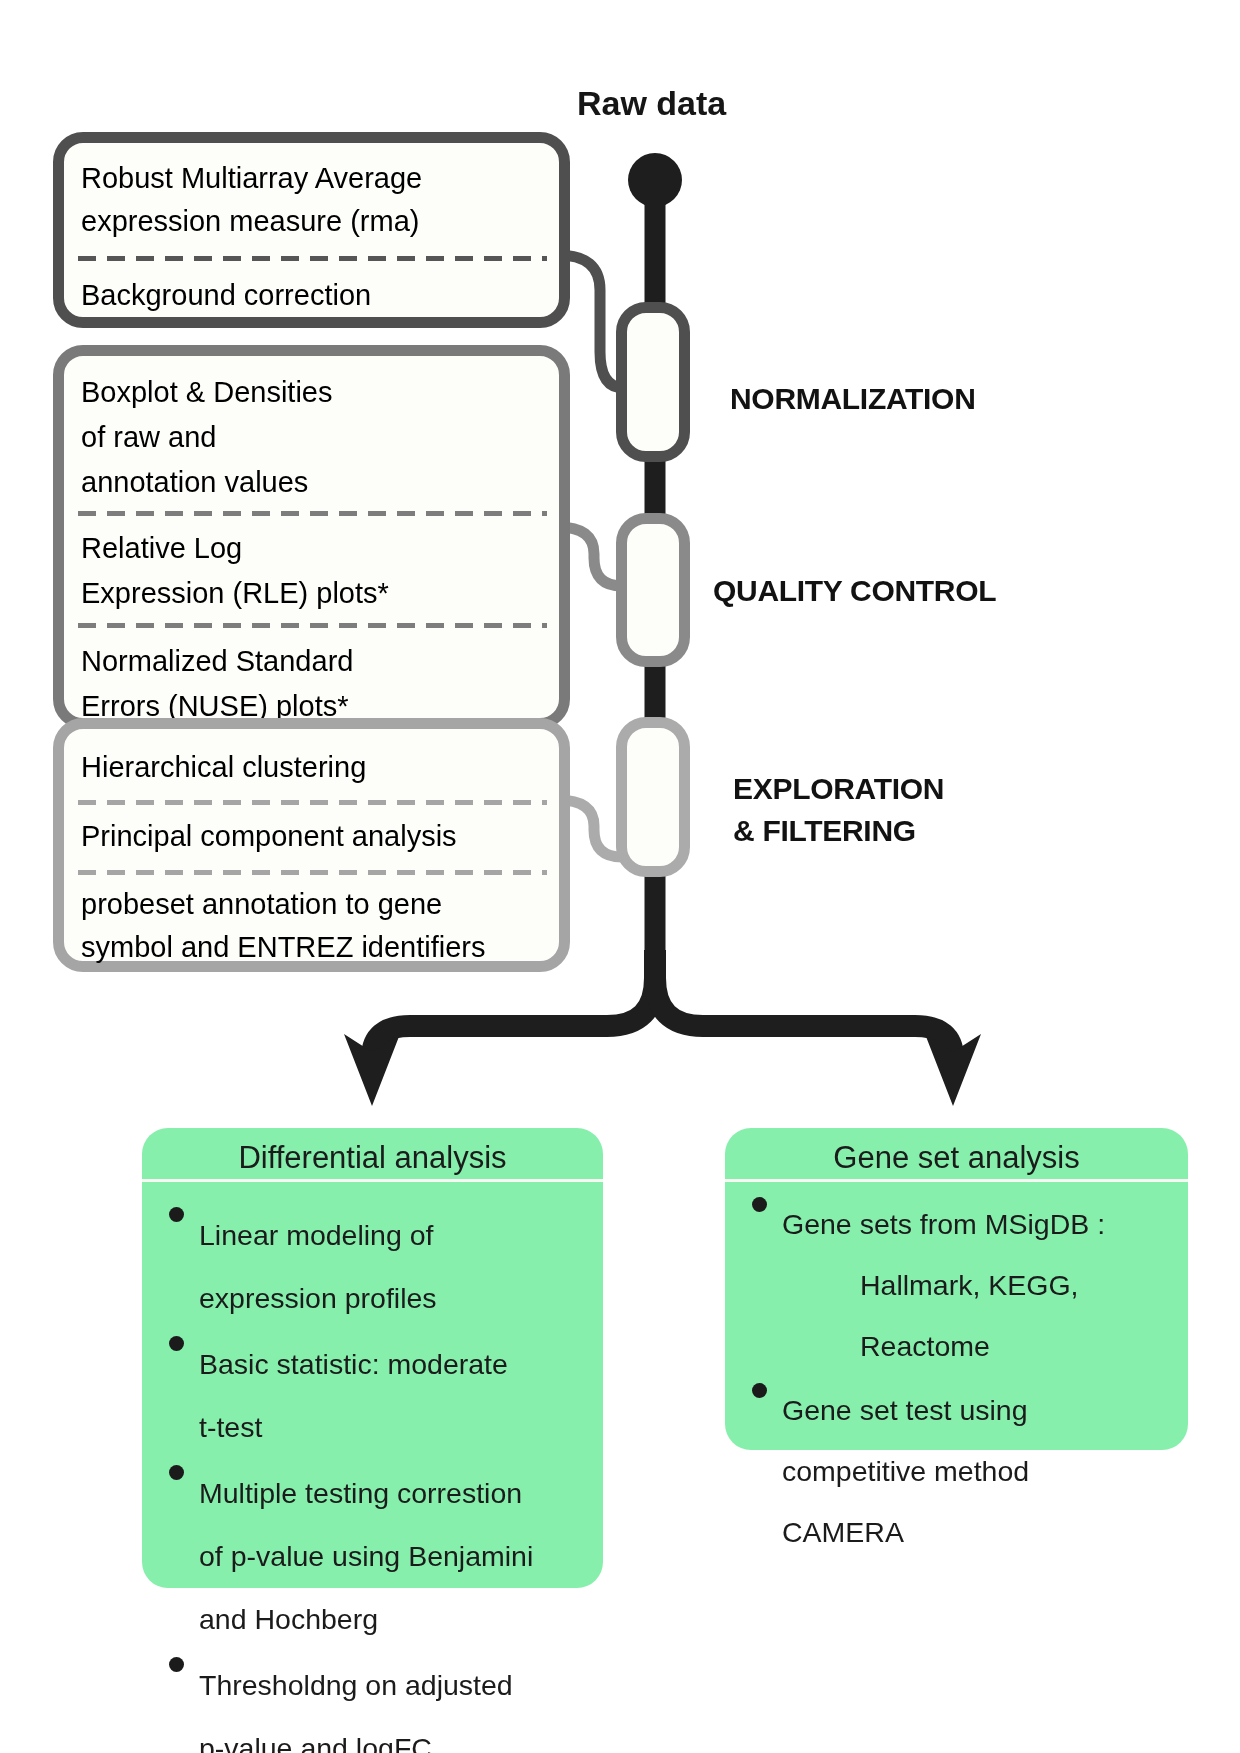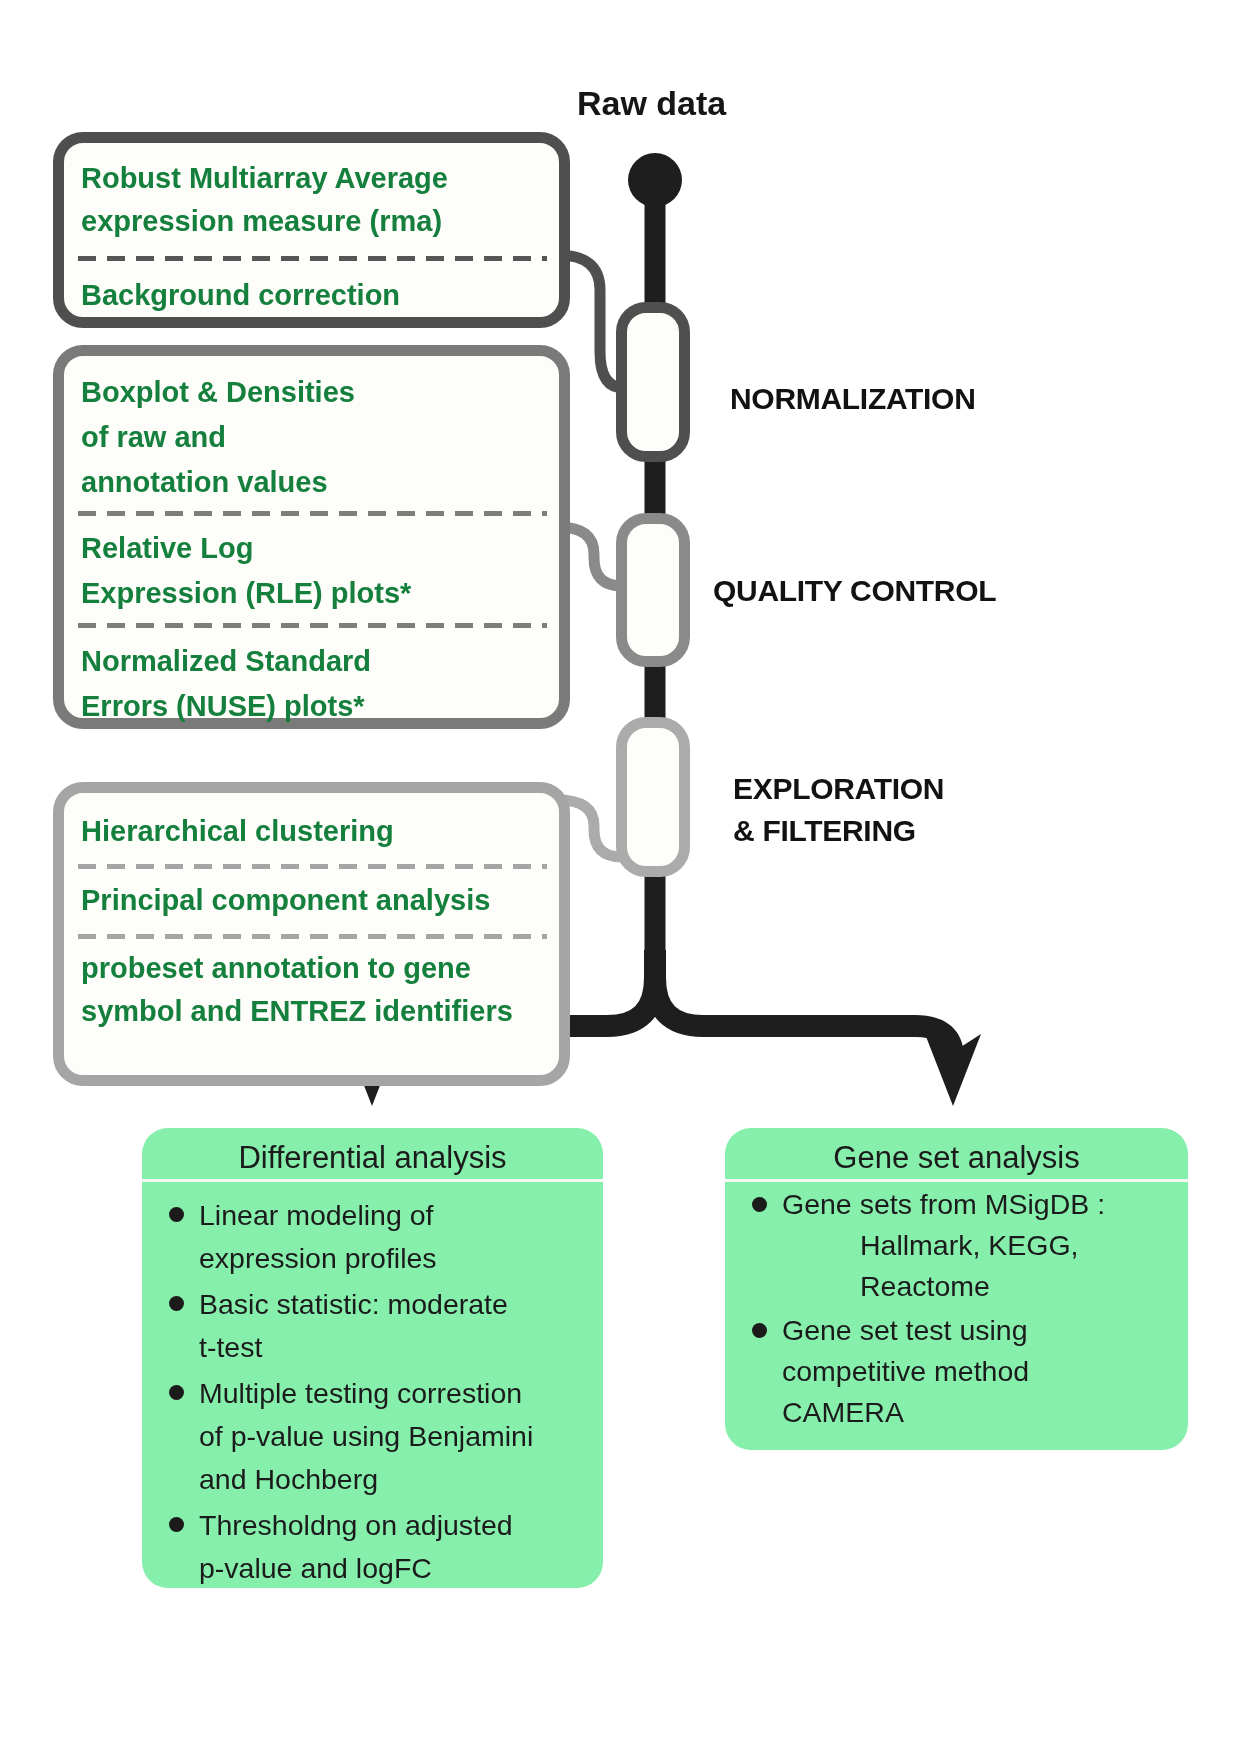--- a/index.html
+++ b/index.html
@@ -9,21 +9,21 @@
   }
   .flow-svg{position:absolute;left:0;top:0;z-index:1;}
   .raw-label{
     position:absolute;left:577px;top:84px;z-index:4;
     font-size:34px;font-weight:bold;color:#161616;letter-spacing:0px;white-space:nowrap;
   }
   
   .pbox{
     position:absolute;left:53px;width:517px;box-sizing:border-box;z-index:2;
     background:#fdfdf9;border:11px solid #0ea5e9;border-radius:30px;
-    color:#15803d;font-size:29px;font-weight:bold;
+    color:#000000;font-size:29px;
   }
   .pbox .sec{position:absolute;left:17px;right:10px;}
   .pbox .ln{line-height:43px;white-space:nowrap;}
   .pbox.mid .ln{line-height:45px;}
   .dashline{
     position:absolute;left:14px;right:12px;height:5px;
     background:repeating-linear-gradient(90deg,var(--dc) 0 18px,transparent 18px 29px);
   }
   
   .node{
@@ -41,21 +41,21 @@
   }
   .abox .title{
     position:absolute;left:0;right:0;top:12px;text-align:center;
     font-size:31px;white-space:nowrap;
   }
   .abox .tdiv{position:absolute;left:0;right:0;top:51px;height:3px;background:#f7f7f4;}
   .abox ul{position:absolute;left:27px;right:6px;margin:0;padding:0;list-style:none;}
   .abox li{display:flex;align-items:flex-start;margin-bottom:3px;}
   .abox .dot{flex:none;width:15px;height:15px;border-radius:50%;background:#1b1b1b;margin:13px 15px 0 0;}
   .abox .litext{font-size:28.5px;}
-  .abox .litext .ln{white-space:nowrap;}
+  .abox .litext .ln{white-space:nowrap;margin-top:20px;}
   .abox.left-a ul{top:66px;}
   .abox.left-a .litext .ln{line-height:43px;}
   .abox.right-a ul{top:56px;}
   .abox.right-a .litext .ln{line-height:41px;}
   .abox .ln.ind{padding-left:78px;}
 </style>
 </head>
 <body>
 
 <div class="canvas">
@@ -96,21 +96,21 @@
       <div class="ln">Relative Log</div>
       <div class="ln">Expression (RLE) plots*</div>
     </div>
     <div class="dashline" style="top:267px;--dc:#7d7d7d;"></div>
     <div class="sec" style="top:283px;">
       <div class="ln">Normalized Standard</div>
       <div class="ln">Errors (NUSE) plots*</div>
     </div>
   </div>
 
-  <div class="pbox" style="top:782px;height:304px;border-color:#a5a5a5;">
+  <div class="pbox" style="top:718px;height:254px;border-color:#a5a5a5;">
     <div class="sec" style="top:17px;">
       <div class="ln">Hierarchical clustering</div>
     </div>
     <div class="dashline" style="top:71px;--dc:#a5a5a5;"></div>
     <div class="sec" style="top:86px;">
       <div class="ln">Principal component analysis</div>
     </div>
     <div class="dashline" style="top:141px;--dc:#a5a5a5;"></div>
     <div class="sec" style="top:154px;">
       <div class="ln">probeset annotation to gene</div>

